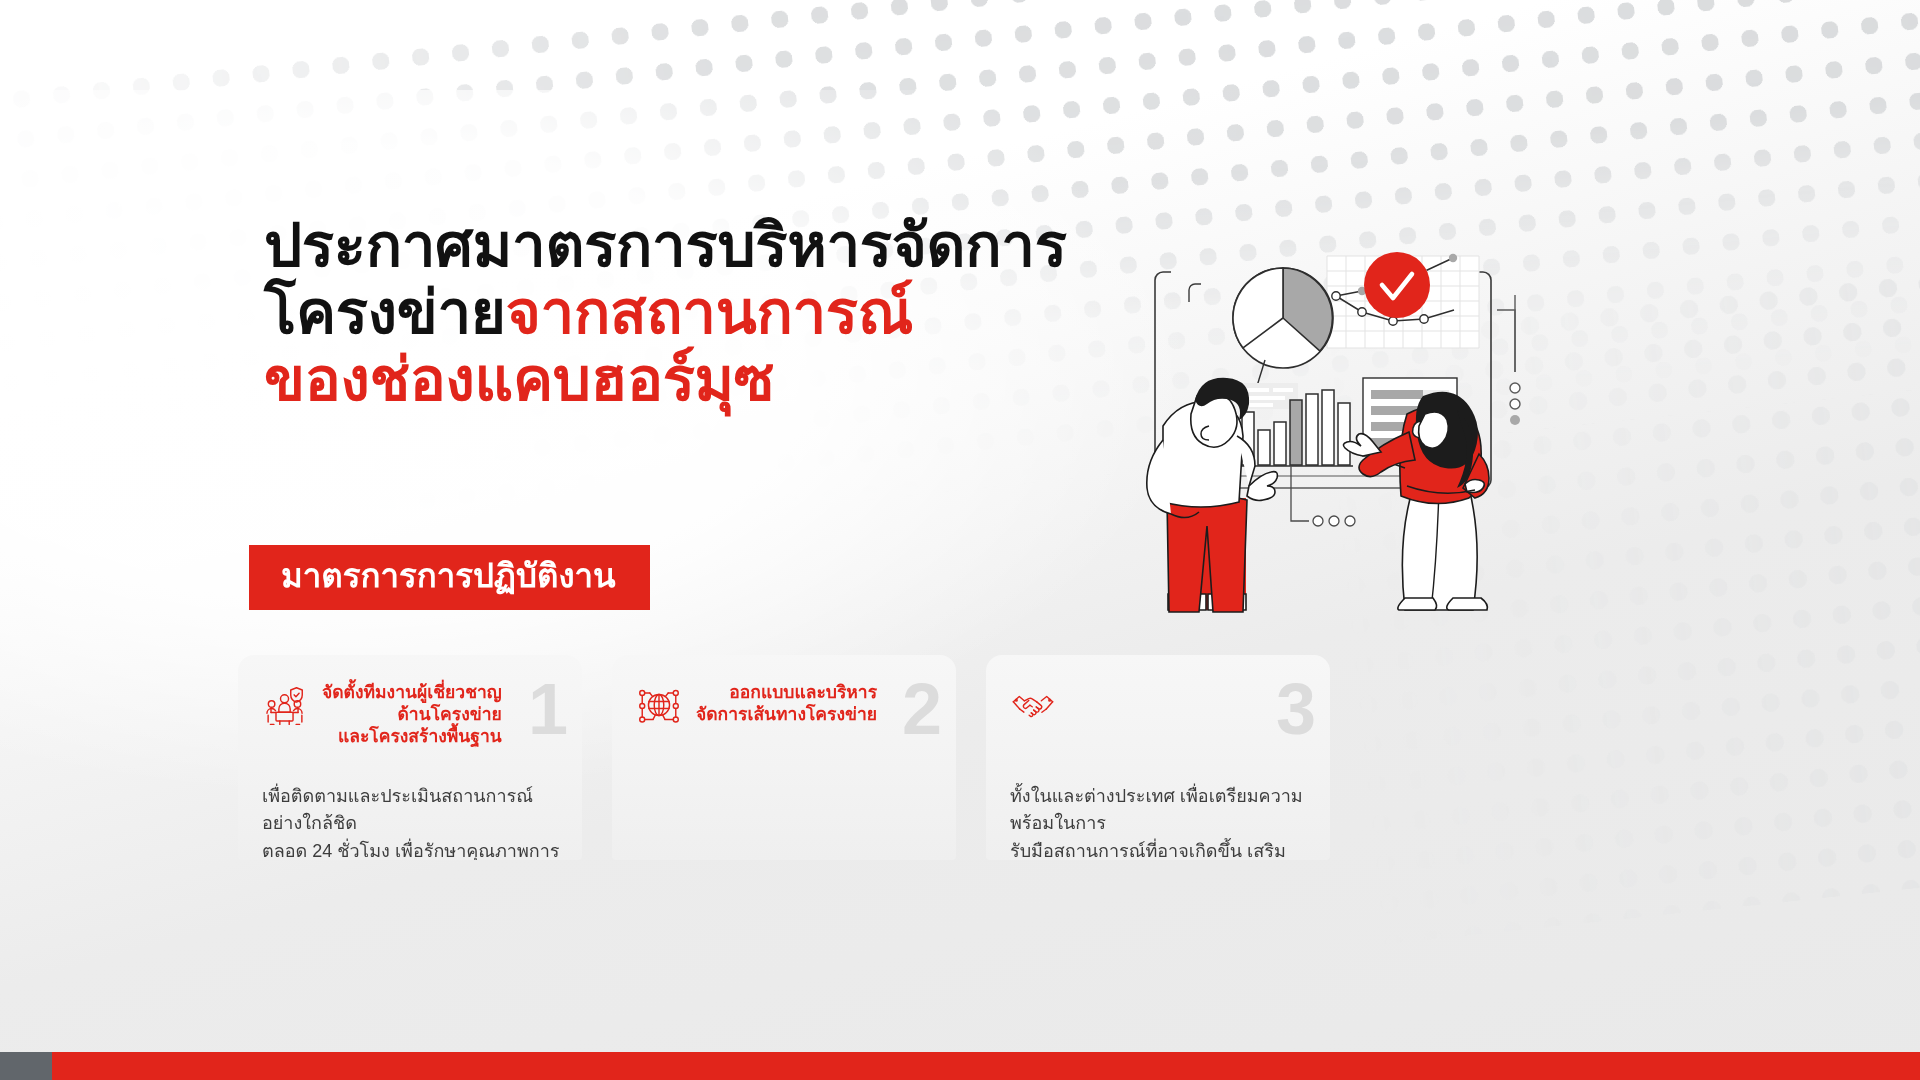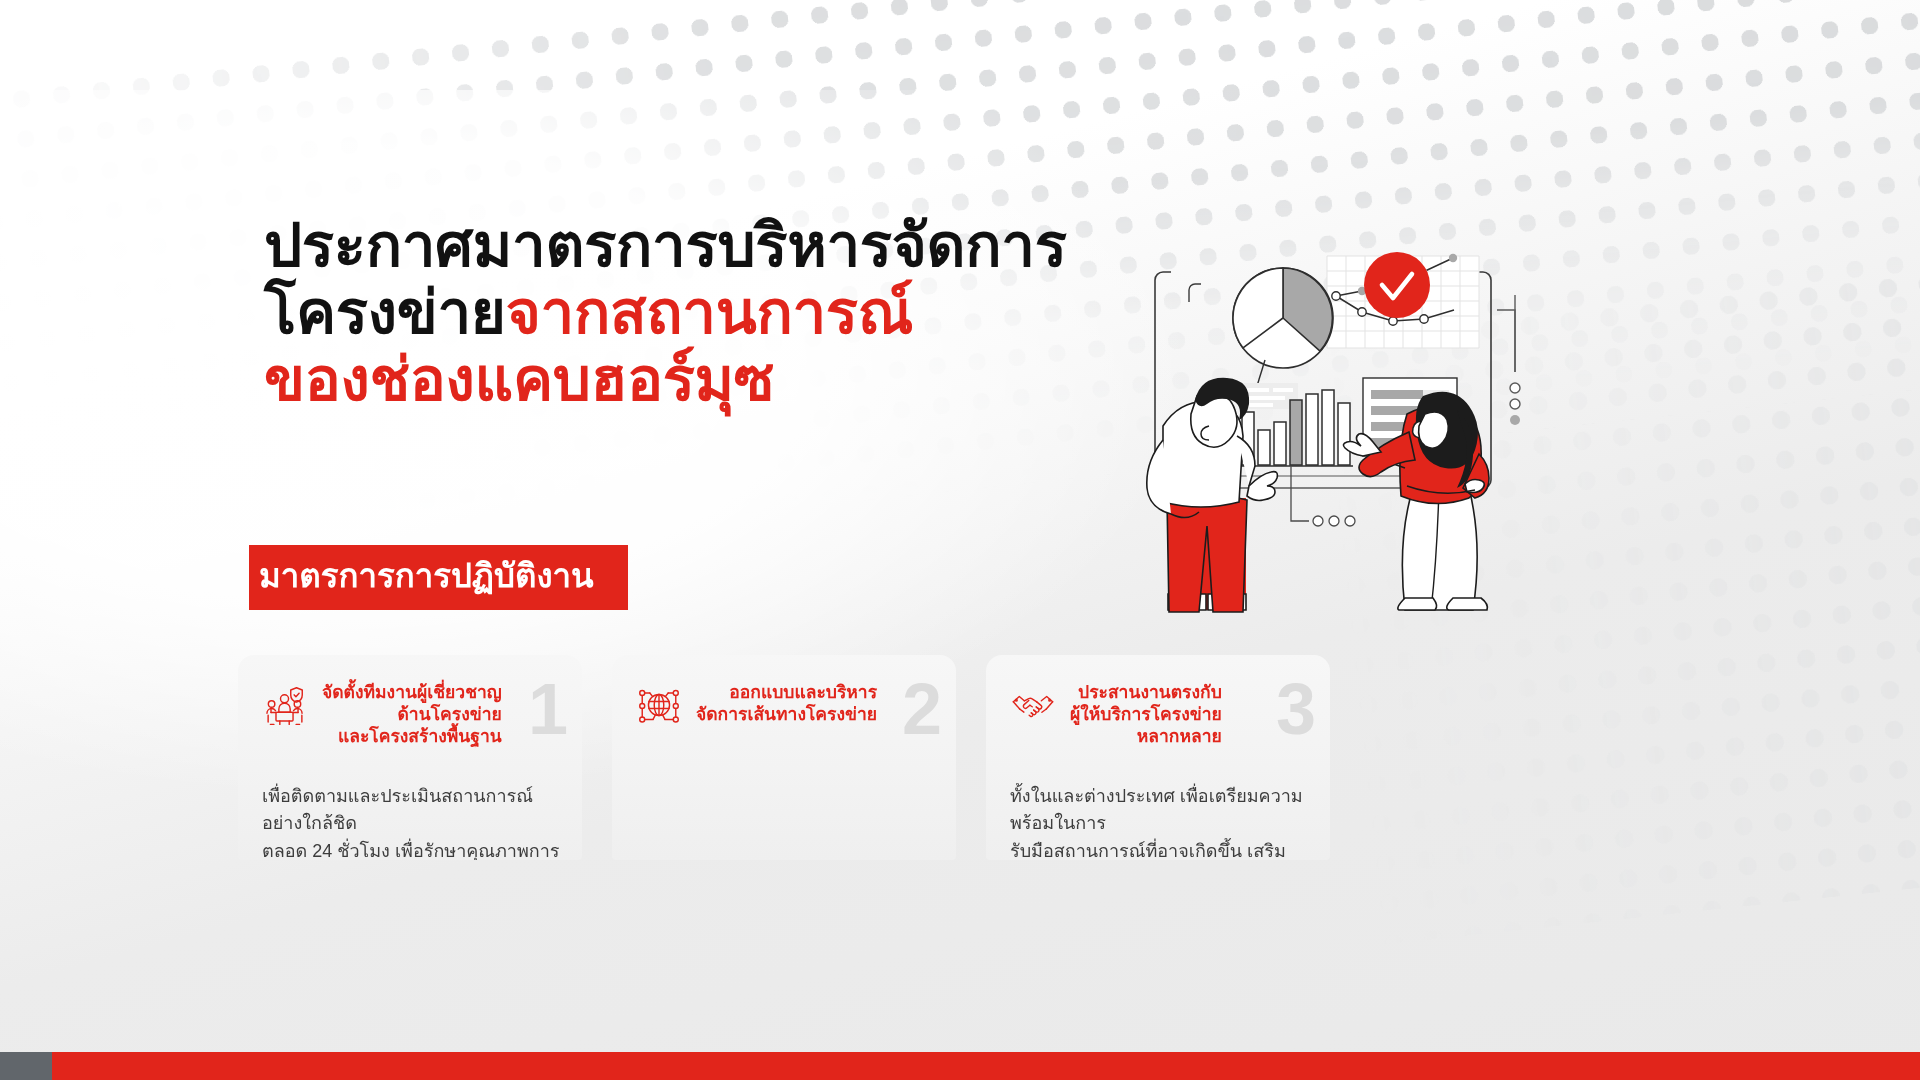--- a/index.html
+++ b/index.html
@@ -51,21 +51,21 @@
     font-size:60px; line-height:1.12; font-weight:700;
     letter-spacing:-.3px; color:#111111;margin-left:16px;
   }
   #headline .ln{ display:block; white-space:nowrap; }
   .red{ color:#e1251b; }
 
   
   #badge{
     position:absolute; left:249px; top:545px;
     background:#e1251b; color:#ffffff;
-    padding:14px 34px 18px 10px;
+    padding:14px 34px 18px 32px;
     font-size:33px; font-weight:700; line-height:1;
     white-space:nowrap;
   }
 
   
   .card{
     position:absolute; top:655px; width:344px; height:205px;
     border-radius:16px 16px 4px 4px;
     background:linear-gradient(180deg,#f7f7f7 0%,#f3f3f3 55%,#efefef 100%);
     overflow:hidden;
@@ -192,23 +192,20 @@
         <path d="M15 18.6l4.6-2.3c1-.5 2.2-.5 3.1.1l5.2 3.3"></path>
         <path d="M27.9 19.7l4.4 3.6c.9.8 1 2.1.3 3-.7.9-2 1.1-2.9.4l-2.3-1.7"></path>
         <path d="M27.4 25l2.1 1.7c.9.7 1 2 .3 2.9-.7.9-1.9 1.1-2.8.4l-2.3-1.7"></path>
         <path d="M24.7 28.3l1.7 1.3c.8.6.9 1.8.3 2.6-.6.8-1.8 1-2.6.4l-1.9-1.4"></path>
         <path d="M22.2 31.2l1 .8c.7.6.8 1.6.3 2.3-.6.7-1.6.8-2.3.3l-1.2-.9"></path>
         <path d="M19.6 18.2l-4.9 4.4c-.9.8-1 2.2-.2 3.1.8.9 2.2 1 3.1.2l3.2-2.7"></path>
         <path d="M20.8 23.2l2.4 1.6"></path>
         <path d="M10.1 27.1l4.4 3.3M37.9 27.1l-4.6 3.4"></path>
       </svg>
     </span>
-    <span class="card-title">ประสานงานตรงกับ
-ผู้ให้บริการโครงข่าย
-หลากหลาย</span>
   </div>
   <div class="card-body">ทั้งในและต่างประเทศ เพื่อเตรียมความพร้อมในการ
 รับมือสถานการณ์ที่อาจเกิดขึ้น เสริมความต่อเนื่อง
 และเสถียรภาพของการให้บริการ</div>
 </div>
 
 <div id="illustration">
   <svg viewBox="0 0 480 420" width="480" height="420" fill="none">
 
     <g stroke="#3a3a3a" stroke-width="1.6" fill="none">

